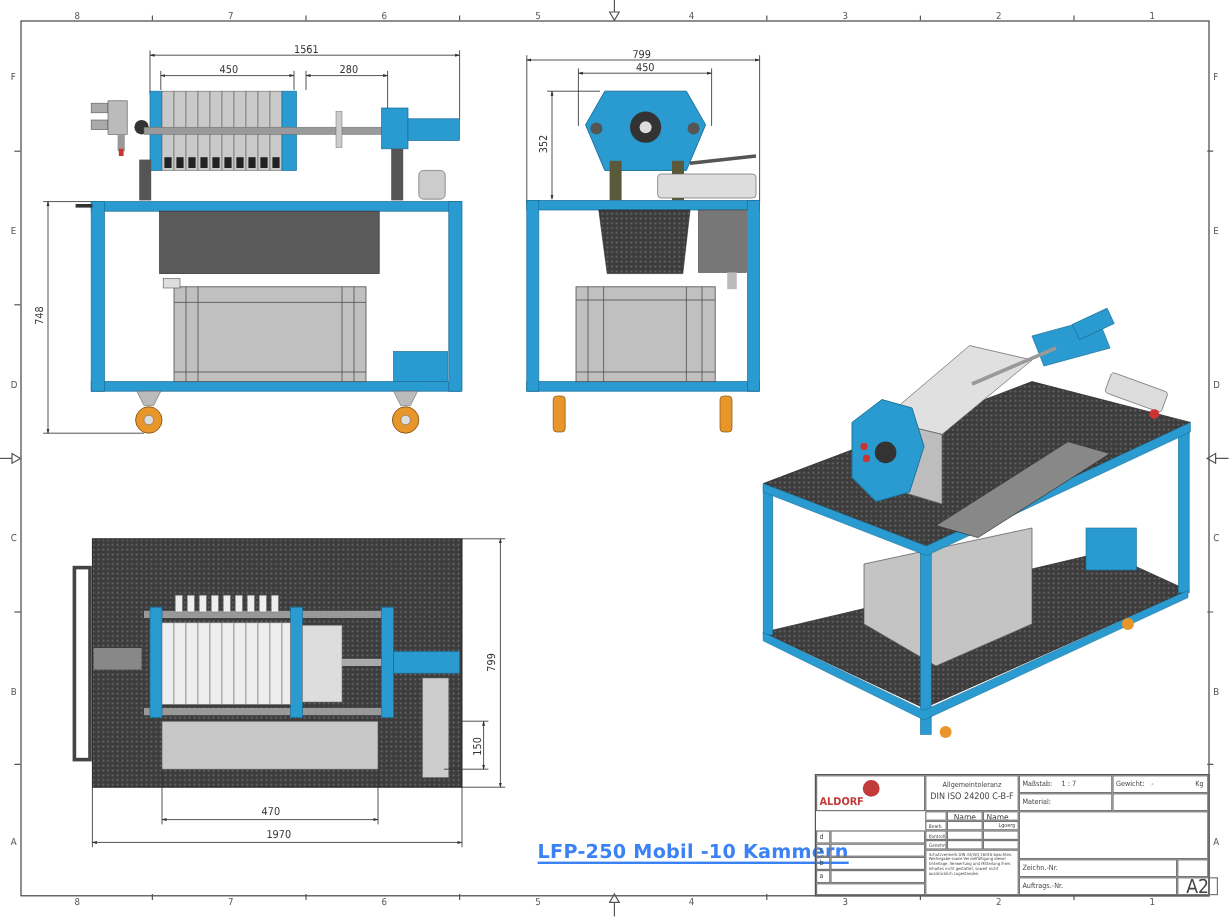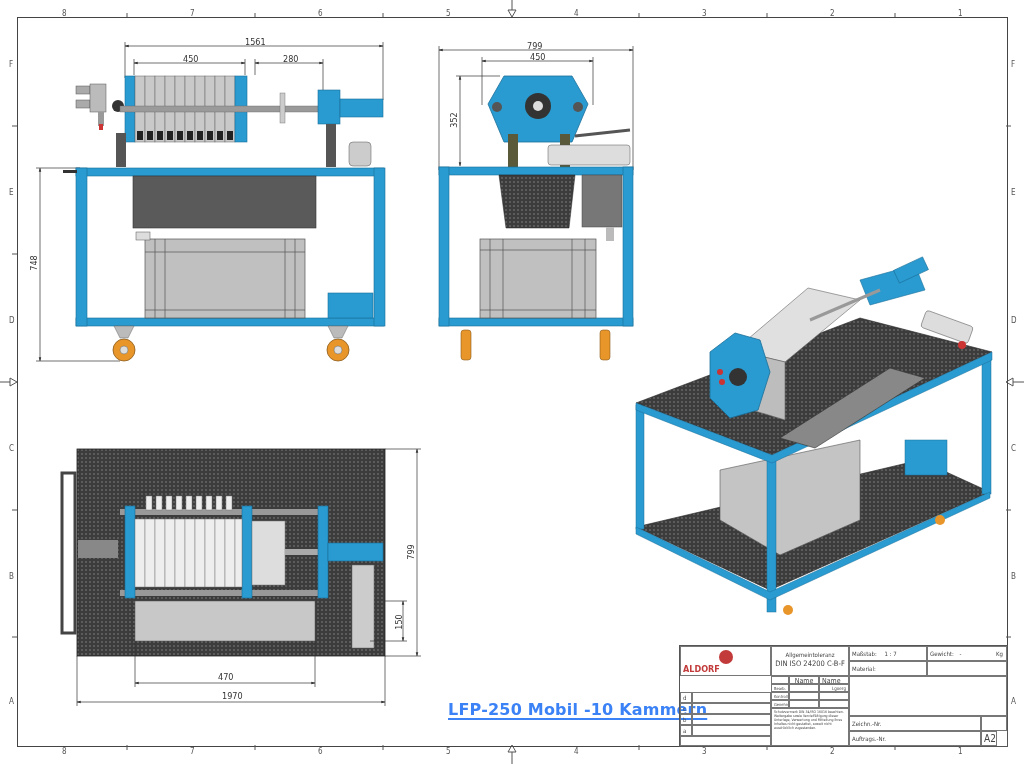--- a/index.html
+++ b/index.html
@@ -410,14 +410,14 @@
   </div>
   <div class="cell" style="left:247px;top:15px;width:80px;height:15px;"></div>
   <div class="cell" style="left:169px;top:30px;width:158px;height:40px;"></div>
   <div class="cell" style="left:169px;top:70px;width:132px;height:15px;font-size:6px;line-height:12px;">
     <span>Zeichn.-Nr.</span>
   </div>
   <div class="cell" style="left:301px;top:70px;width:26px;height:15px;"></div>
   <div class="cell" style="left:169px;top:85px;width:132px;height:15px;font-size:6px;line-height:12px;">
     <span>Auftrags.-Nr.</span>
   </div>
-  <div class="cell" style="left:301px;top:85px;width:16px;height:15px;font-size:10px;line-height:12px;text-align:center;">A2</div>
+  <div class="cell" style="left:301px;top:85px;width:34px;height:15px;font-size:16px;line-height:12px;text-align:center;">A2</div>
 </div>
 
 </body></html>

